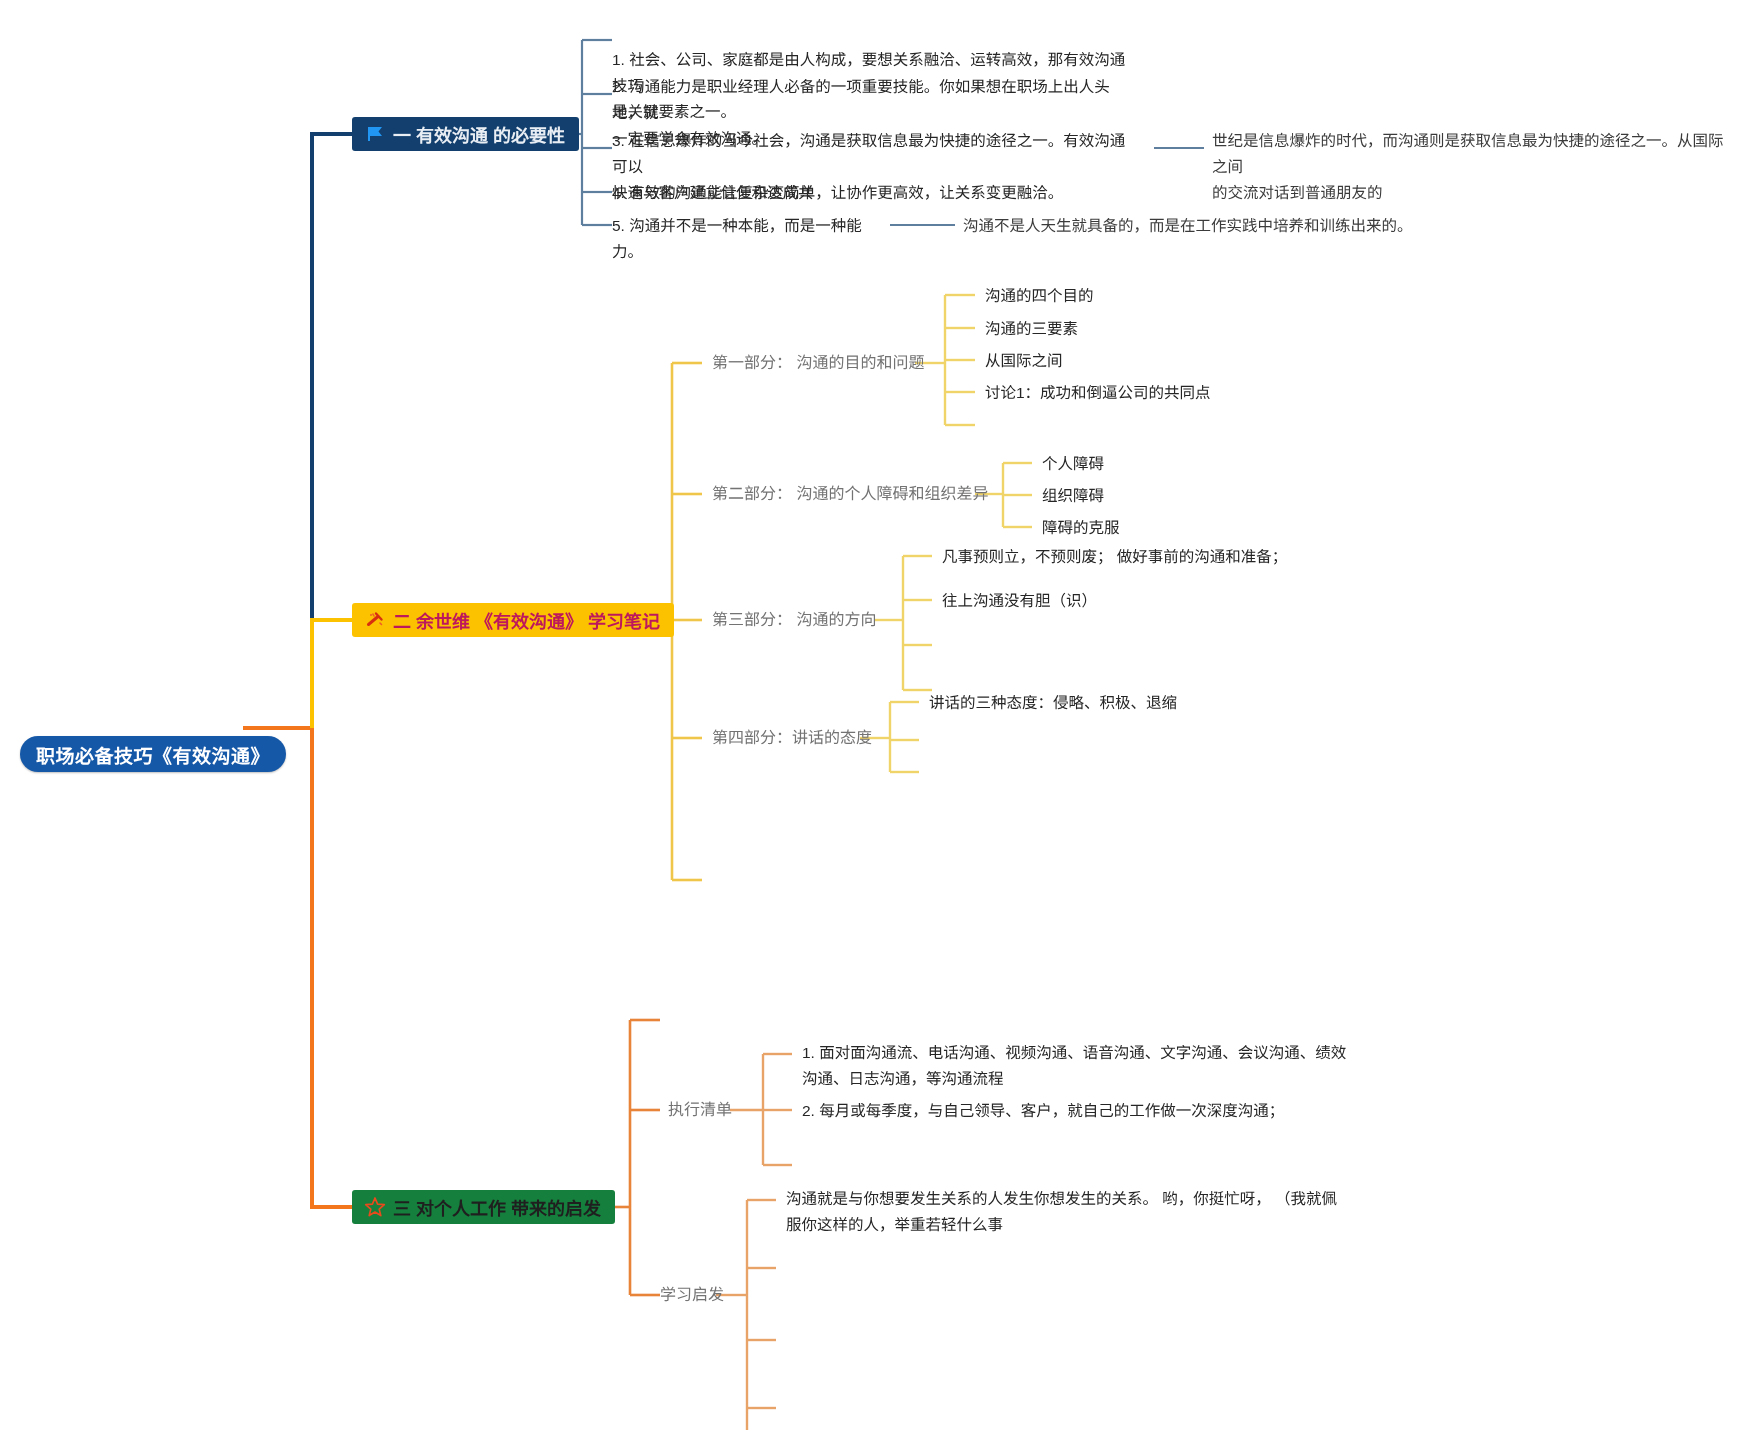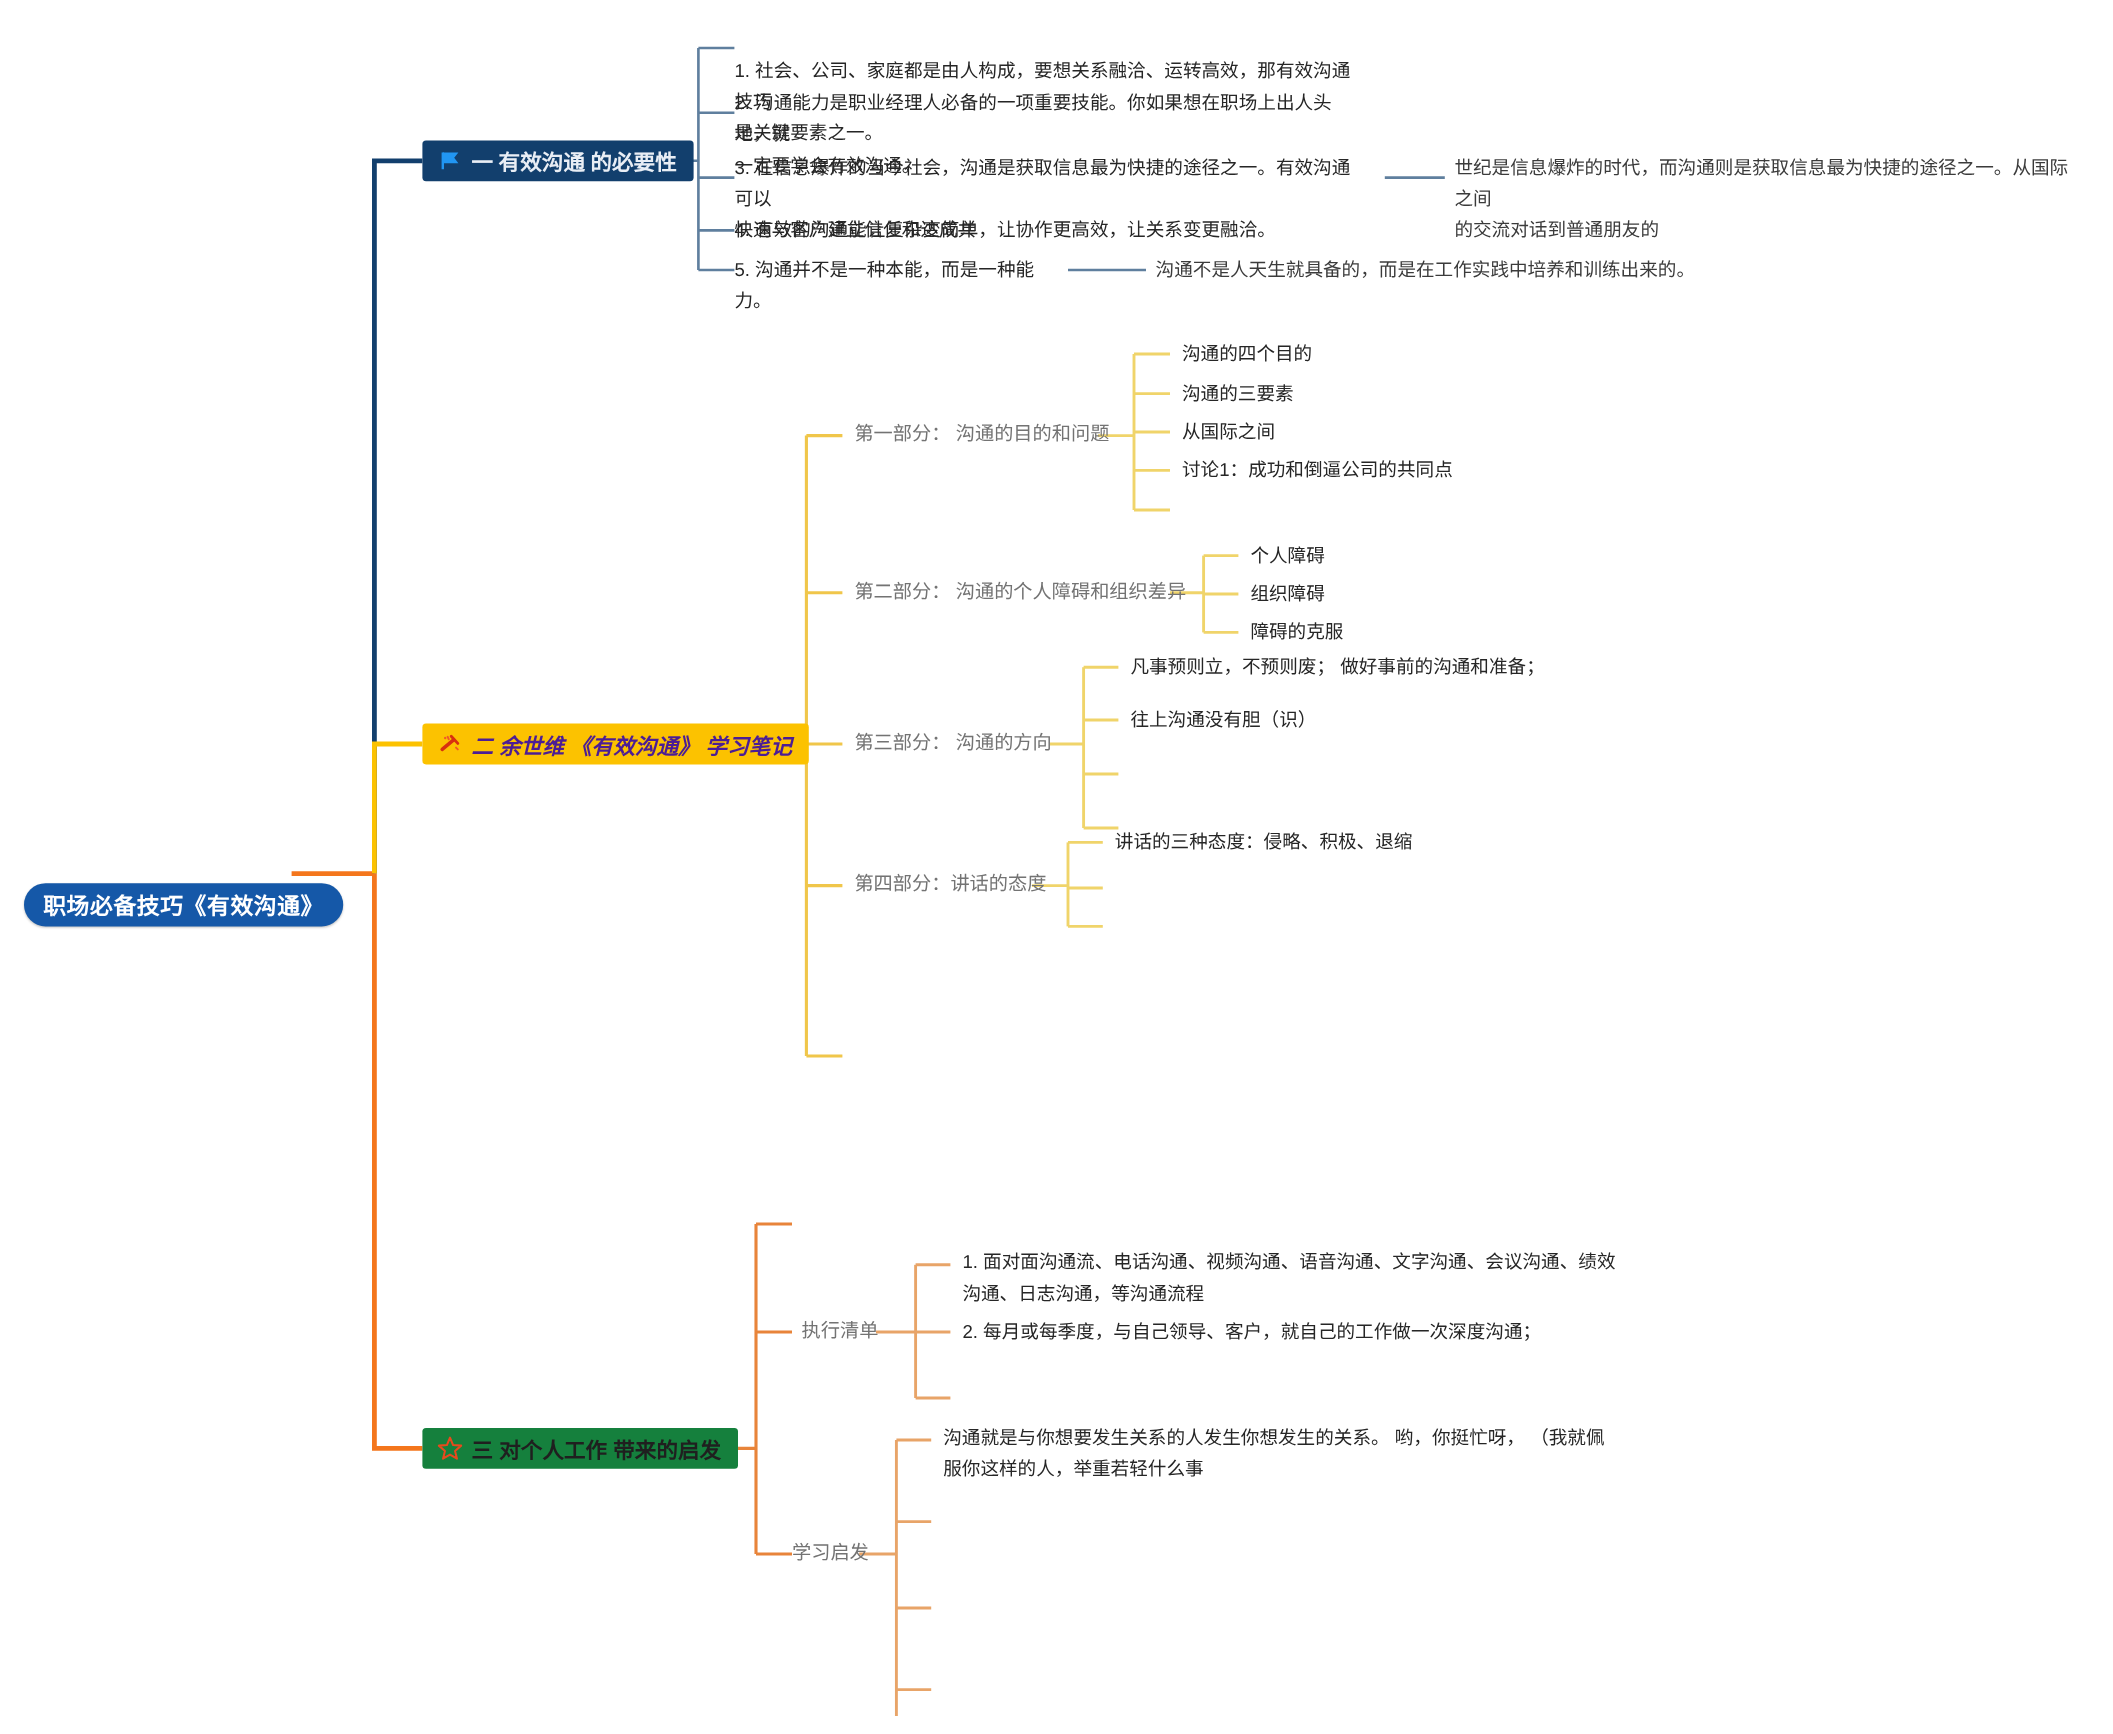--- a/index.html
+++ b/index.html
@@ -48,27 +48,25 @@
     padding:0 14px 0 12px;
     border-radius:3px;
     font-size:18px;
     font-weight:bold;
     white-space:nowrap;
   }
   .l1.blue{
     left:352px; top:117px;
     background:#123f6d;
     color:#e9eef5;
-    font-family:Liberation Serif, serif;
   }
   .l1.yellow{
     left:352px; top:603px;
     background:#fcc200;
-    color:#4c1d95;
-    font-style:italic;
+    color:#be185d;
   }
   .l1.orange{
     left:352px; top:1190px;
     background:#15803d;
     color:#1f1f1f;
   }
   .l1 .ico{
     display:inline-flex;
     align-items:center; justify-content:center;
     width:22px;height:22px;

